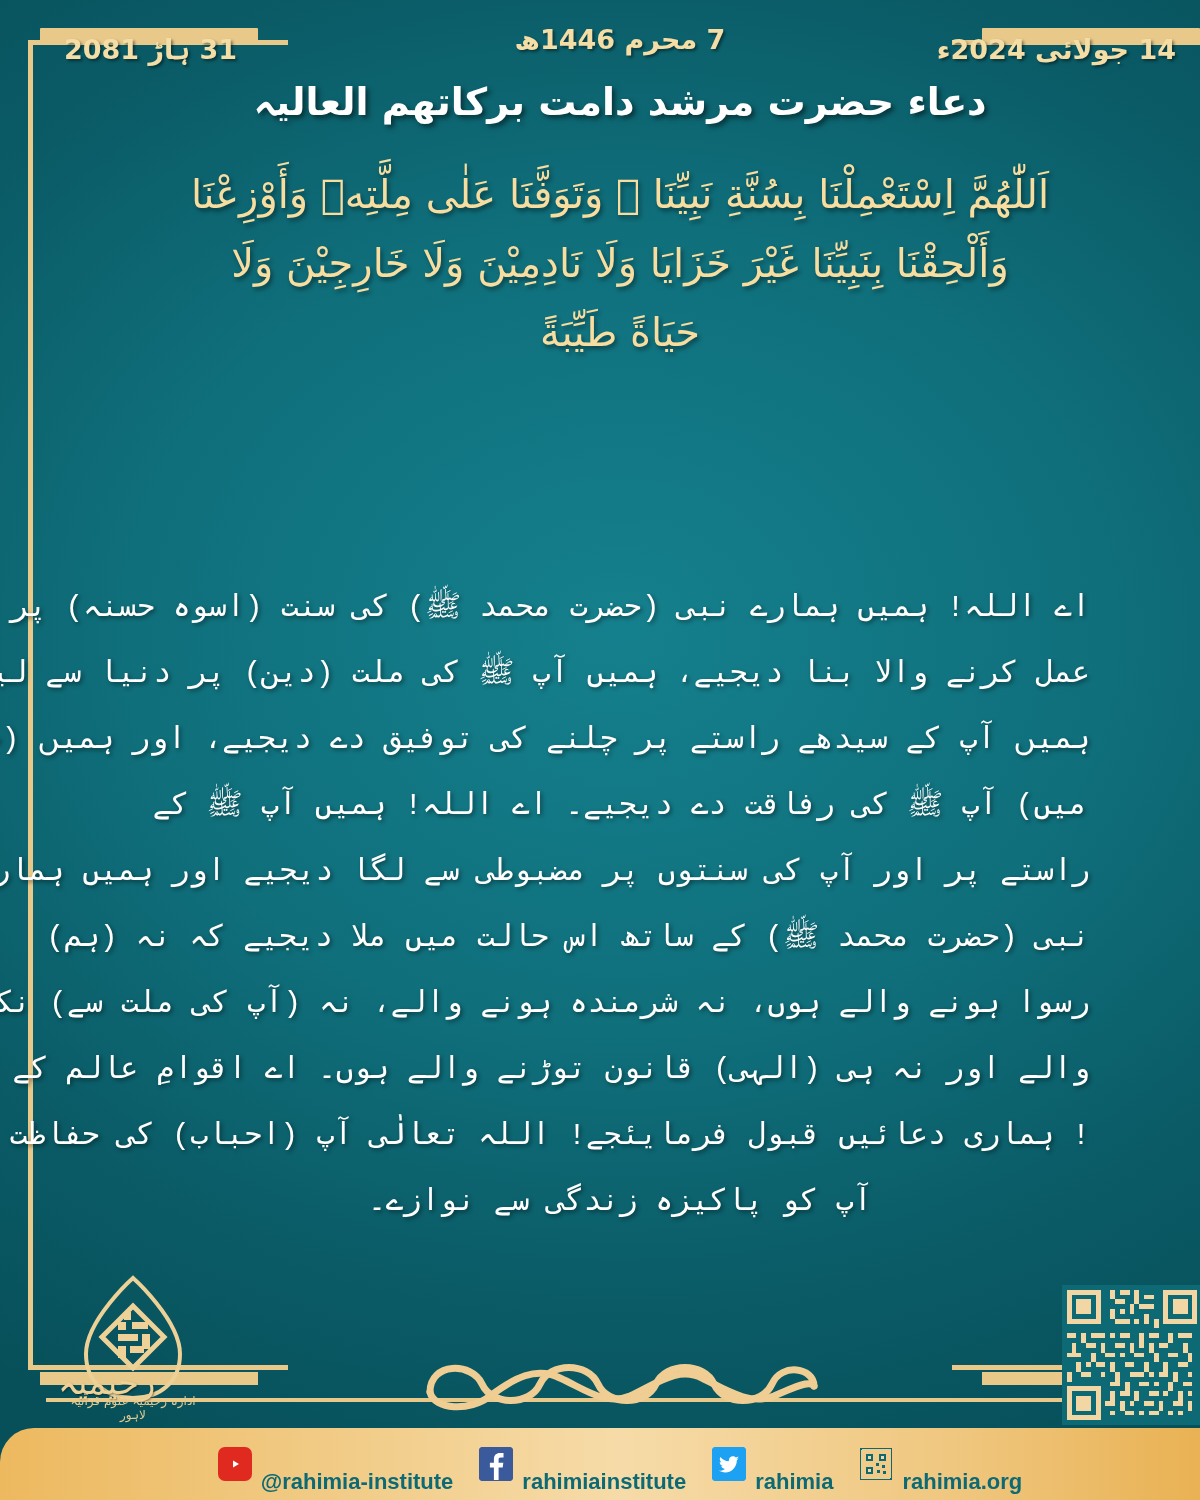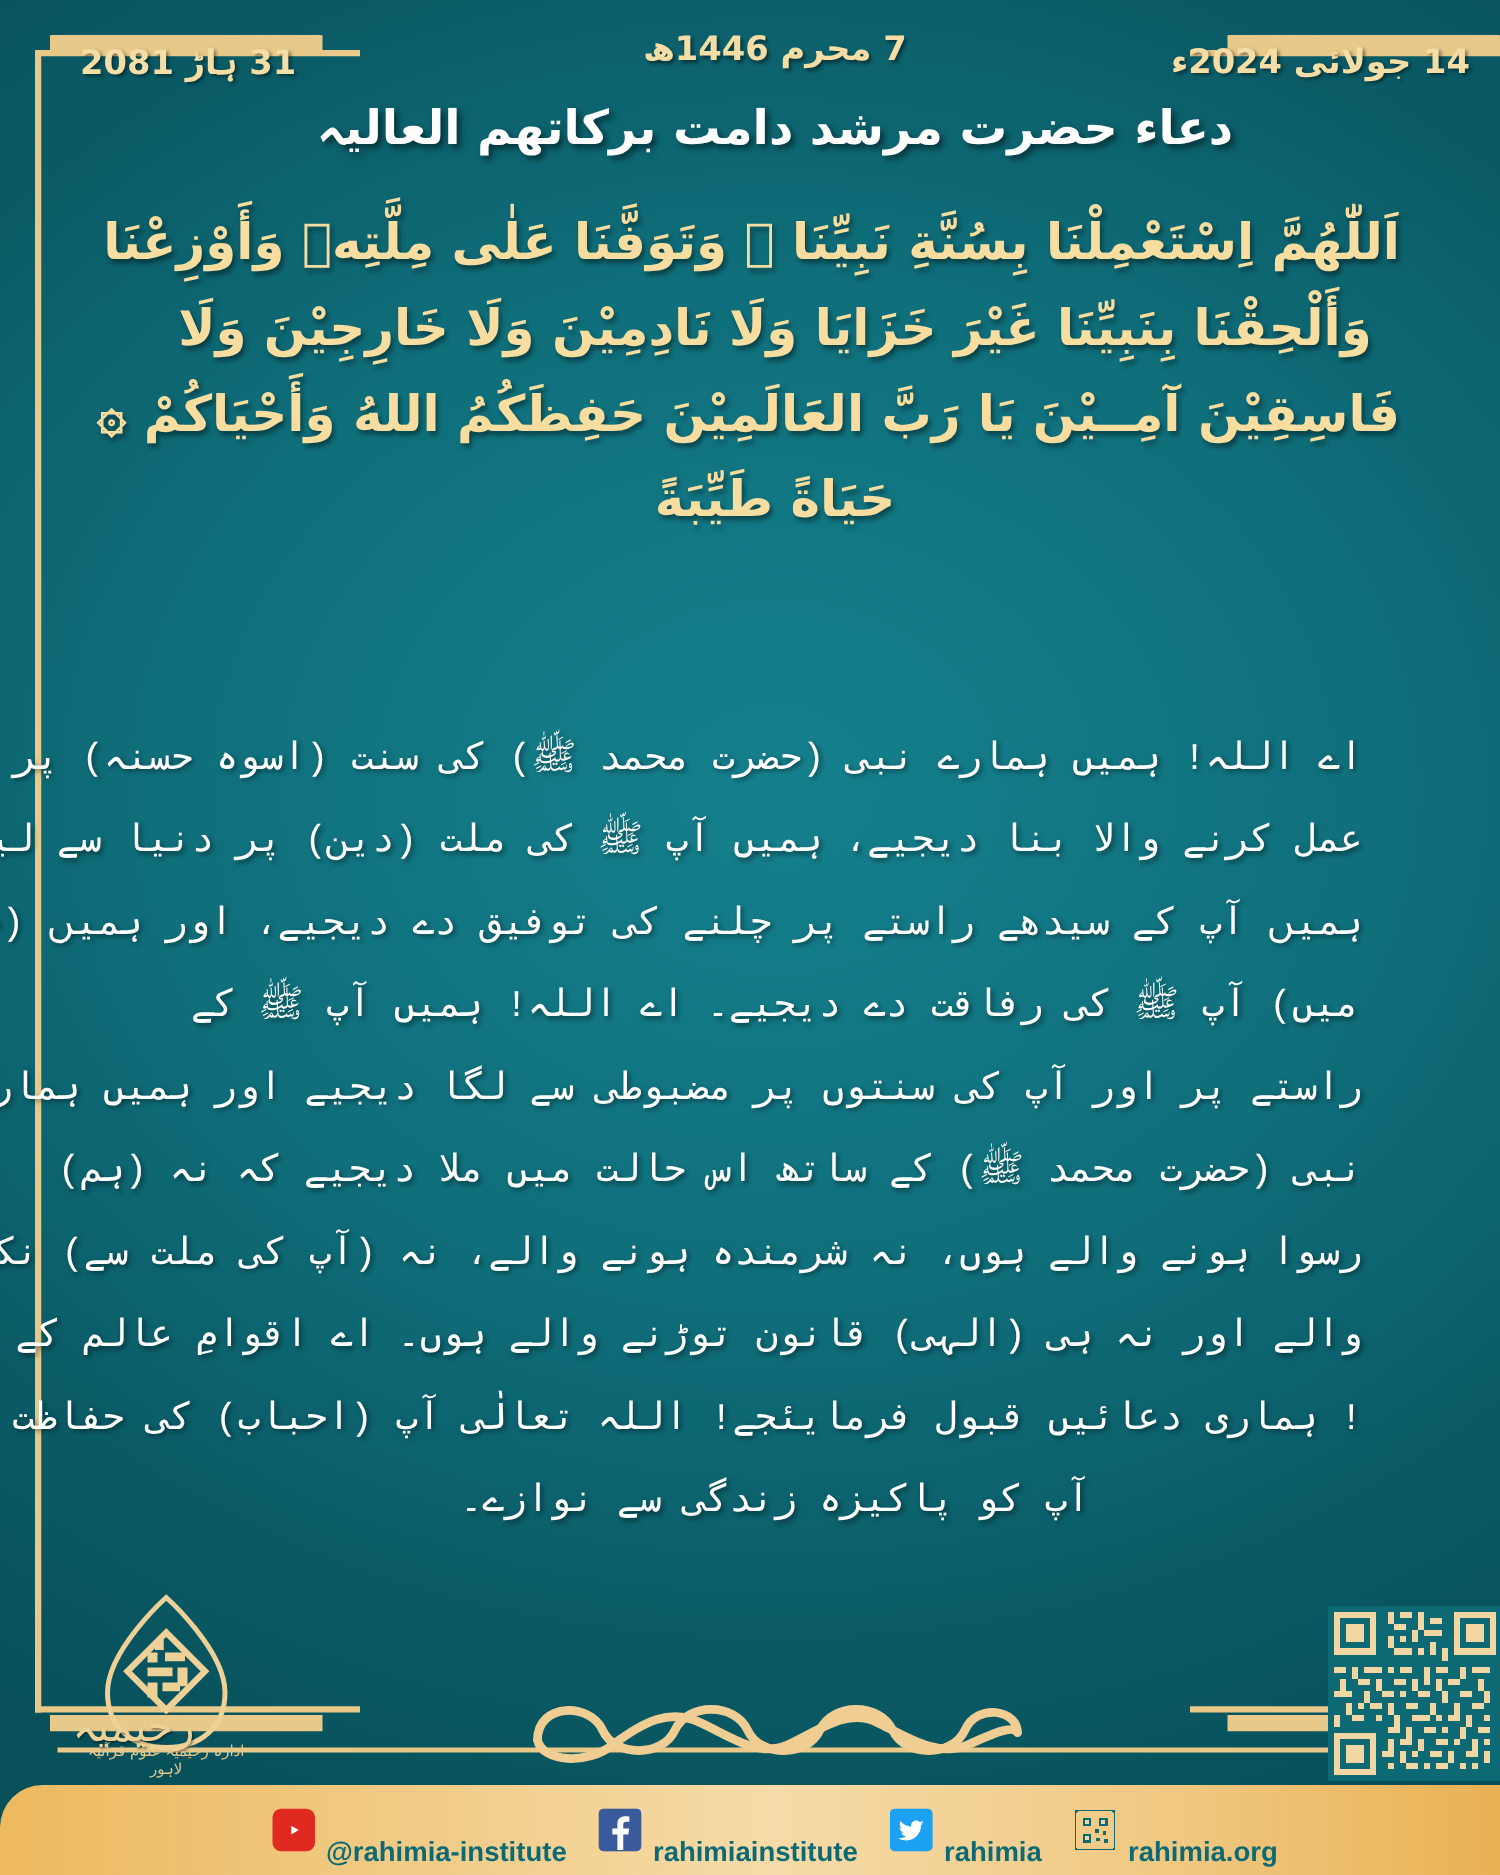--- a/index.html
+++ b/index.html
@@ -84,21 +84,21 @@
     position: absolute;
     top: 160px;
     left: 120px;
     right: 120px;
     z-index: 5;
     direction: rtl;
     text-align: center;
     color: #f7dda0;
     font-size: 40px;
     line-height: 1.72;
-    font-weight: bold;
+    font-weight: normal;
     text-shadow: 2px 3px 4px rgba(0,0,0,0.42);
   }
   .dua .line { display: block; white-space: nowrap; }
   .dua .line.l5 { font-size: 40px; }
 
   
   .urdu {
     position: absolute;
     top: 575px;
     left: 150px;
@@ -231,21 +231,20 @@
   <div class="header">
     <div class="date date-bikrami">31 ہاڑ 2081</div>
     <div class="date date-hijri">7 محرم 1446ھ</div>
     <div class="date date-greg">14 جولائی 2024ء</div>
     <div class="title">دعاء حضرت مرشد دامت برکاتھم العالیہ</div>
   </div>
 
   <div class="dua">
     <span class="line l1">اَللّٰهُمَّ اِسْتَعْمِلْنَا بِسُنَّةِ نَبِيِّنَا ﷺ وَتَوَفَّنَا عَلٰى مِلَّتِهٖ وَأَوْزِعْنَا</span>
     <span class="line l3">وَأَلْحِقْنَا بِنَبِيِّنَا غَيْرَ خَزَايَا وَلَا نَادِمِيْنَ وَلَا خَارِجِيْنَ وَلَا</span>
-    <span class="line l4">فَاسِقِيْنَ آمِــيْنَ يَا رَبَّ العَالَمِيْنَ حَفِظَكُمُ اللهُ وَأَحْيَاكُمْ ۞</span>
     <span class="line l5">حَيَاةً طَيِّبَةً</span>
   </div>
 
   <div class="urdu">
     <span class="uline">اے اللہ! ہمیں ہمارے نبی (حضرت محمد ﷺ) کی سنت (اسوہ حسنہ) پر</span>
     <span class="uline">عمل کرنے والا بنا دیجیے، ہمیں آپ ﷺ کی ملت (دین) پر دنیا سے لیجائیے،</span>
     <span class="uline">ہمیں آپ کے سیدھے راستے پر چلنے کی توفیق دے دیجیے، اور ہمیں (جنت</span>
     <span class="uline">میں) آپ ﷺ کی رفاقت دے دیجیے۔ اے اللہ! ہمیں آپ ﷺ کے</span>
     <span class="uline">راستے پر اور آپ کی سنتوں پر مضبوطی سے لگا دیجیے اور ہمیں ہمارے</span>
     <span class="uline">نبی (حضرت محمد ﷺ) کے ساتھ اس حالت میں ملا دیجیے کہ نہ (ہم)</span>

